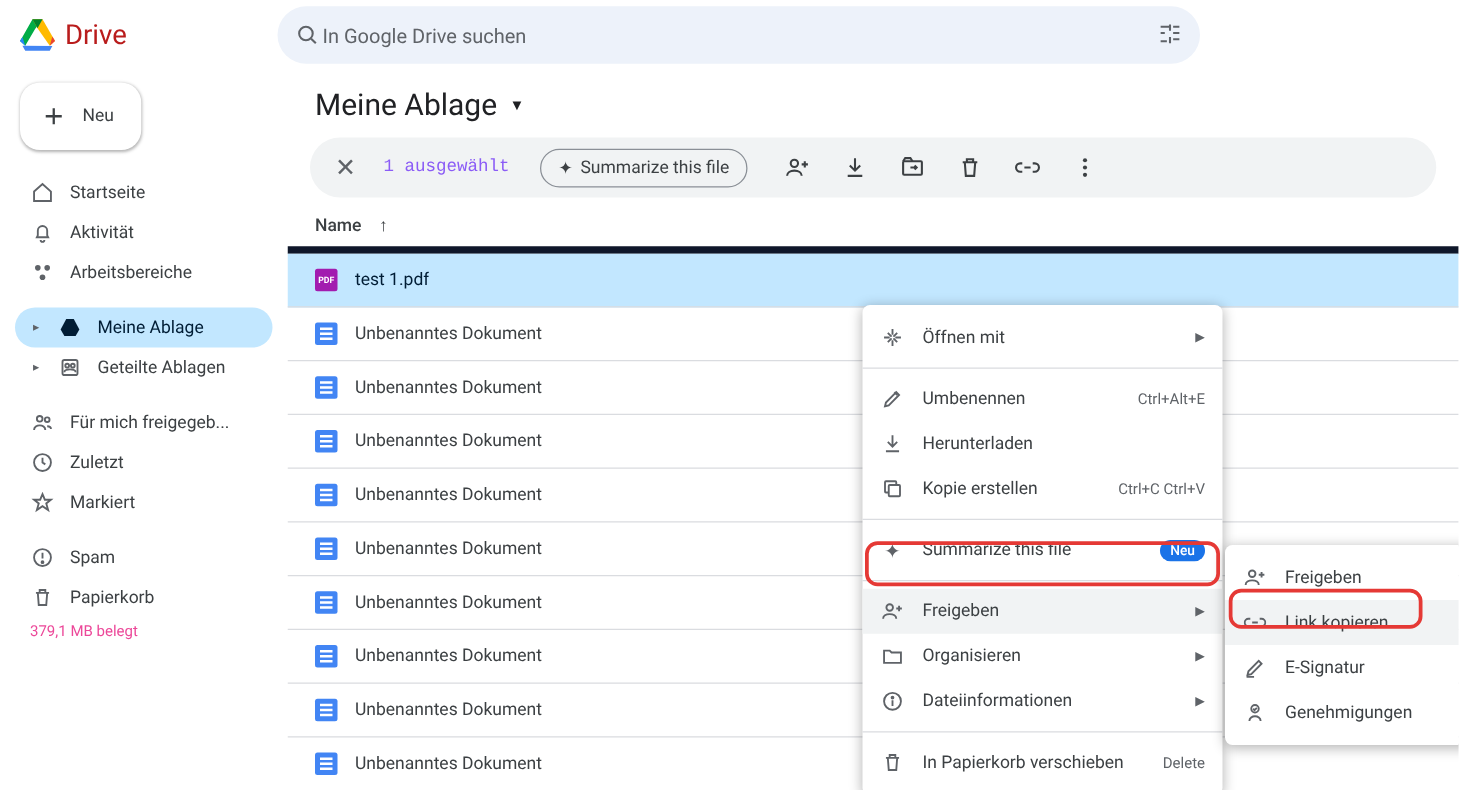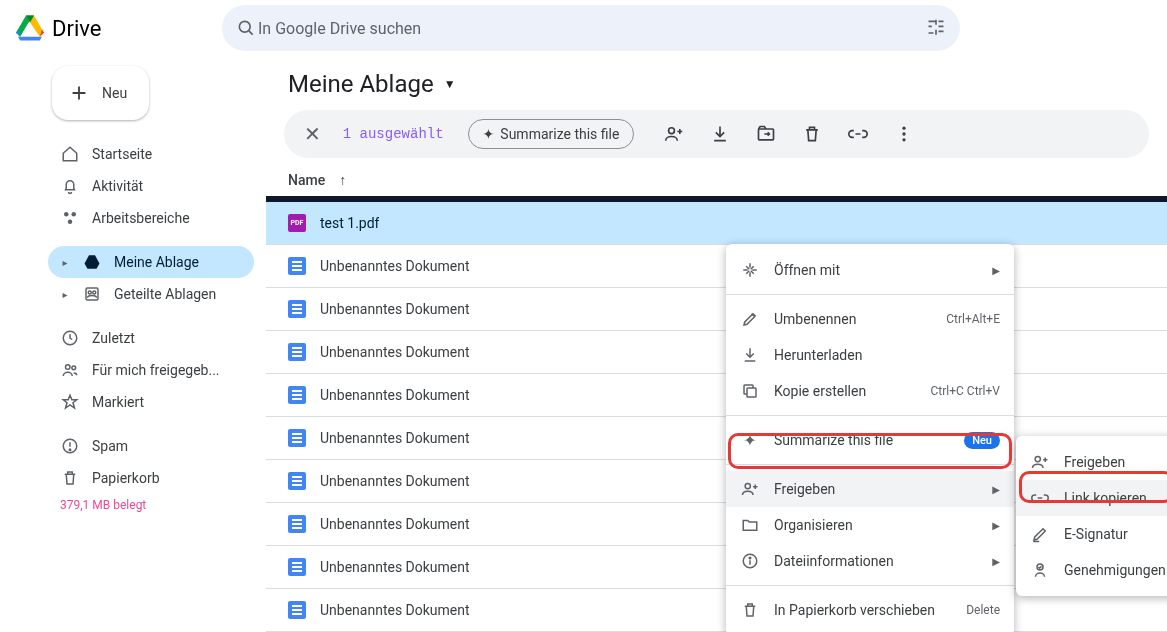--- a/index.html
+++ b/index.html
@@ -1,27 +1,27 @@
 <!DOCTYPE html>
 <html><head>
 <meta charset="utf-8">
 <style>
 * { margin: 0; padding: 0; box-sizing: border-box; font-family: 'Google Sans', Roboto, Arial, sans-serif; }
 body { width: 1167px; height: 632px; background: #fff; overflow: hidden; position: relative; }
 
 .topbar { display: flex; align-items: center; height: 56px; padding: 0 16px; }
 .logo-area { display: flex; align-items: center; gap: 8px; width: 206px; }
 .drive-logo { width: 28px; height: 26px; }
-.logo-text { font-size: 22px; color: #000000; }
+.logo-text { font-size: 22px; color: #b91c1c; }
 .search-wrap { flex: 1; max-width: 738px; background: #edf2fa; border-radius: 24px; height: 46px; display: flex; align-items: center; padding: 0 14px; gap: 2px; }
 .search-wrap input { flex: 1; border: none; background: transparent; font-size: 16px; color: #5f6368; outline: none; }
 .search-wrap input::placeholder { color: #5f6368; }
 .icon-btn { display: flex; align-items: center; justify-content: center; color: #5f6368; cursor: pointer; }
 
-.layout { display: flex; height: calc(100% - 56px); margin-left: 36px; }
+.layout { display: flex; height: calc(100% - 56px); }
 .sidebar { width: 230px; padding: 10px 12px 0 12px; }
 .new-btn { background: #fff; border: none; border-radius: 16px; box-shadow: 0 1px 3px rgba(0,0,0,0.2), 0 1px 2px rgba(0,0,0,0.12); padding: 16px 22px 16px 16px; display: inline-flex; align-items: center; gap: 12px; font-size: 14px; color: #3c4043; cursor: pointer; margin-bottom: 18px; margin-left: 4px; }
 .nav { list-style: none; }
 .nav li { display: flex; align-items: center; gap: 12px; padding: 6px 12px; border-radius: 20px; font-size: 14px; color: #3c4043; cursor: pointer; height: 32px; }
 .nav li .chev { width: 10px; display: inline-flex; justify-content: center; color: #5f6368; font-size: 10px; }
 .nav li .nav-icon { width: 20px; display: inline-flex; justify-content: center; color: #5f6368; }
 .nav li.selected { background: #c2e7ff; color: #001d35; }
 .nav li.selected .nav-icon { color: #001d35; }
 .nav-gap { height: 12px; }
 .storage-text { font-size: 12px; color: #ec4899; padding: 4px 12px; }
@@ -150,35 +150,35 @@
             </svg>
           </span>
           <span class="nav-label">Geteilte Ablagen</span>
         </li>
       </ul>
     <div class="nav-gap"></div>
     <ul class="nav" id="nav-views">
         <li>
           <span class="nav-icon">
             <svg width="18" height="18" viewBox="0 0 24 24" fill="none" stroke="currentColor" stroke-width="2">
-              <circle cx="12" cy="12" r="9"></circle>
-              <path d="M12 7v5l3 2"></path>
-            </svg>
-          </span>
-          <span class="nav-label">Zuletzt</span>
-        </li>
-        <li>
-          <span class="nav-icon">
-            <svg width="18" height="18" viewBox="0 0 24 24" fill="none" stroke="currentColor" stroke-width="2">
               <circle cx="9" cy="8" r="3"></circle>
               <circle cx="17" cy="9" r="2.5"></circle>
               <path d="M3 20c0-3 3-5 6-5s6 2 6 5m2-4c2 0 4 1 4 3"></path>
             </svg>
           </span>
           <span class="nav-label">Für mich freigegeb...</span>
+        </li>
+        <li>
+          <span class="nav-icon">
+            <svg width="18" height="18" viewBox="0 0 24 24" fill="none" stroke="currentColor" stroke-width="2">
+              <circle cx="12" cy="12" r="9"></circle>
+              <path d="M12 7v5l3 2"></path>
+            </svg>
+          </span>
+          <span class="nav-label">Zuletzt</span>
         </li>
         <li>
           <span class="nav-icon">
             <svg width="18" height="18" viewBox="0 0 24 24" fill="none" stroke="currentColor" stroke-width="2">
               <path d="M12 3l2.5 6H21l-5 4 2 7-6-4-6 4 2-7-5-4h6.5z"></path>
             </svg>
           </span>
           <span class="nav-label">Markiert</span>
         </li>
       </ul>

